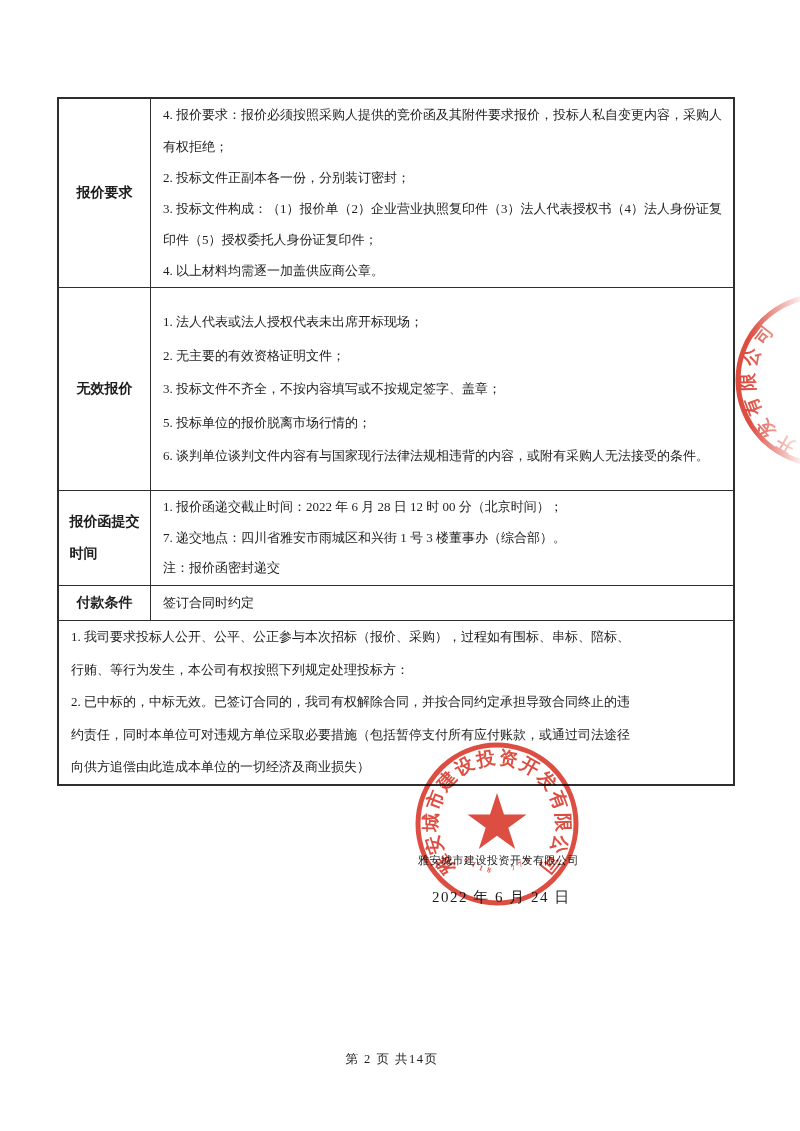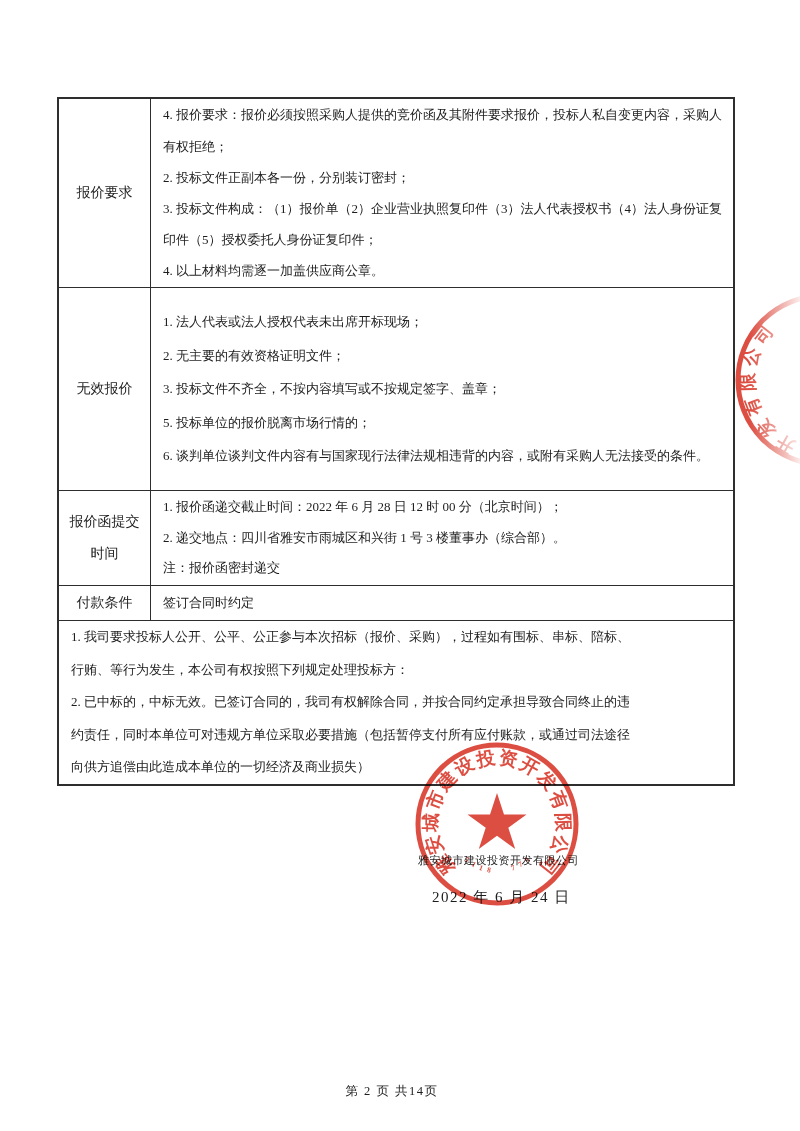--- a/index.html
+++ b/index.html
@@ -6,37 +6,37 @@
   .page{
     position:relative;width:800px;height:1131px;background:#ffffff;overflow:hidden;
     font-family:"Liberation Serif","DejaVu Serif",serif;color:#1d1d1d;margin:0 auto;
   }
   
   .tbl{position:absolute;left:57px;top:97px;width:674px;border:2px solid #2e2e2e;background:#fff;}
   .row{display:flex;border-top:1px solid #2e2e2e;}
   .row:first-child{border-top:none;}
   .lbl{
     flex:0 0 91px;width:91px;border-right:1px solid #2e2e2e;
-    display:flex;align-items:center;justify-content:center;text-align:center;
-    font-size:14px;line-height:32px;white-space:pre-line;
+    display:flex;align-items:center;justify-content:center;text-align:left;
+    font-size:14px;line-height:32px;white-space:pre-line;font-weight:bold;
   }
   .cnt{flex:1;display:flex;flex-direction:column;justify-content:center;
        padding-left:12px;padding-right:4px;overflow:hidden;}
   .cnt p{margin:0;font-size:13px;white-space:nowrap;}
   .r1{height:188px}.r1 .cnt p{line-height:31.2px}
   .r2{height:202px}.r2 .cnt p{line-height:33.5px}
   .r3{height:94px}.r3 .cnt p{line-height:30.5px}
   .r4{height:34px}.r4 .cnt p{line-height:30px}
   .r5{height:163px}.r5 .cnt p{line-height:32.4px}
   
   .sign-company{position:absolute;left:418px;top:853px;font-size:11px;letter-spacing:.5px;}
   .sign-date{position:absolute;left:432px;top:888px;font-size:15px;letter-spacing:1.5px;}
   
   .page-footer{position:absolute;left:0;right:16px;top:1051px;text-align:center;
-    font-size:12.5px;letter-spacing:1.5px;margin-top:32px;}
+    font-size:12.5px;letter-spacing:1.5px;}
   
   svg.seal{position:absolute;width:200px;height:200px;mix-blend-mode:multiply;opacity:.88;pointer-events:none;}
   .seal-main{left:397px;top:724px;}
   .edge-wrap{
     position:absolute;left:722px;top:280px;width:200px;height:200px;pointer-events:none;
     -webkit-mask-image:linear-gradient(90deg,#000 0%,#000 14%,rgba(0,0,0,0) 42%);
             mask-image:linear-gradient(90deg,#000 0%,#000 14%,rgba(0,0,0,0) 42%);
   }
   .edge-wrap svg.seal{left:0;top:0;}
 </style>
@@ -68,21 +68,21 @@
         <p>5. 投标单位的报价脱离市场行情的；</p>
         <p>6. 谈判单位谈判文件内容有与国家现行法律法规相违背的内容，或附有采购人无法接受的条件。</p>
       </div>
     </div>
 
     <div class="row r3">
       <div class="lbl">报价函提交
 时间</div>
       <div class="cnt">
         <p>1. 报价函递交截止时间：2022 年 6 月 28 日  12 时 00 分（北京时间）；</p>
-        <p>2. 递交地点：四川省雅安市雨城区和兴街 1 号 3 楼董事办（综合部）。</p>
+        <p>7. 递交地点：四川省雅安市雨城区和兴街 1 号 3 楼董事办（综合部）。</p>
         <p>注：报价函密封递交</p>
       </div>
     </div>
 
     <div class="row r4">
       <div class="lbl">付款条件</div>
       <div class="cnt">
         <p>签订合同时约定</p>
       </div>
     </div>

